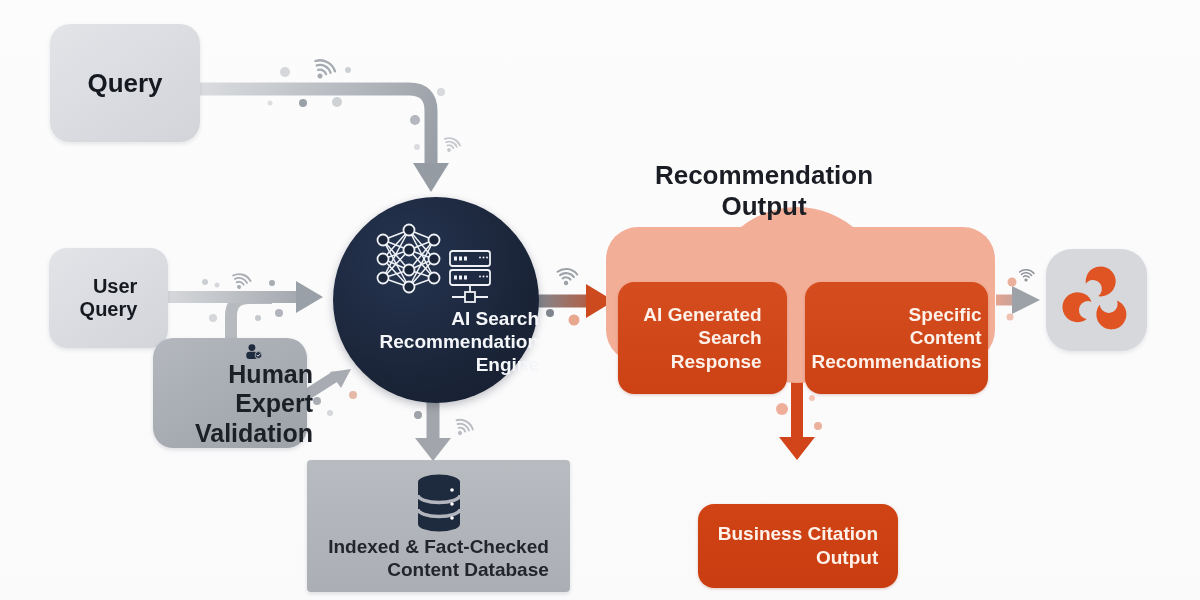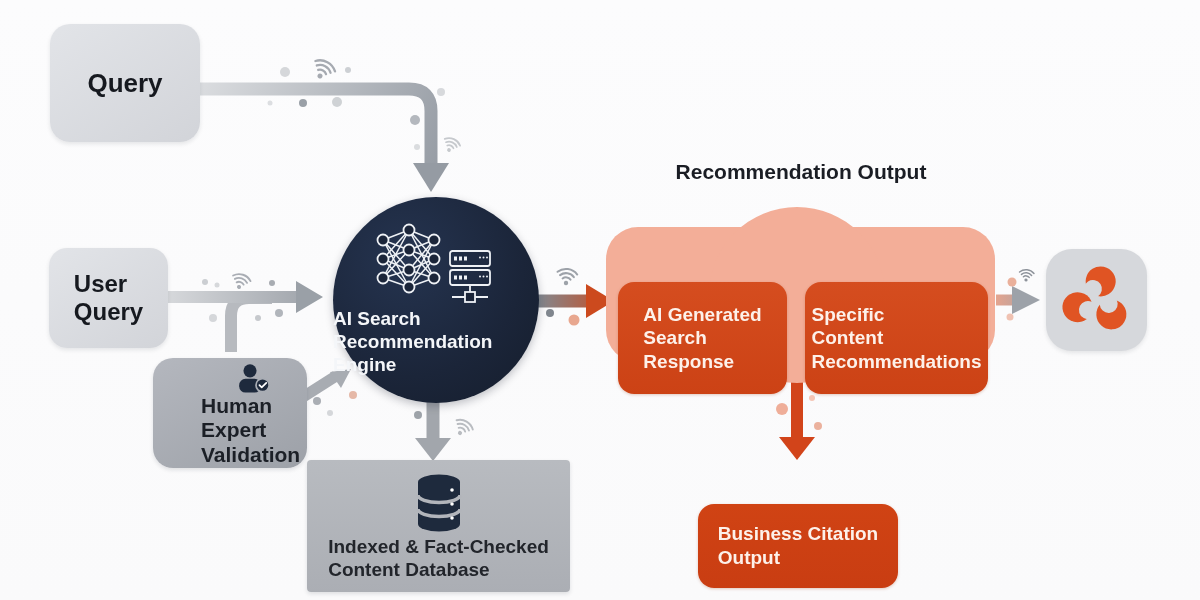--- a/index.html
+++ b/index.html
@@ -5,21 +5,21 @@
   html,body{margin:0;padding:0;background:#ffffff;}
   #canvas{
     position:relative;width:1200px;height:600px;overflow:hidden;
     background:linear-gradient(180deg,#fcfcfd 0%,#fafafb 100%);
     font-family:"Liberation Sans", sans-serif;
   }
   #connectors{position:absolute;left:0;top:0;z-index:1;}
   .blob{position:absolute;background:#f3ae98;z-index:2;}
   .node{
     position:absolute;z-index:3;display:flex;flex-direction:column;
-    align-items:center;justify-content:center;text-align:left;
+    align-items:center;justify-content:center;text-align:right;
     font-weight:bold;white-space:pre-line;box-sizing:border-box;
   }
   .gray-box{
     background:linear-gradient(145deg,#e2e4e8 0%,#d2d4d9 100%);
     color:#16191f;box-shadow:0 2px 4px rgba(20,25,40,.10);
   }
   .mid-gray-box{
     background:linear-gradient(150deg,#b4b7be 0%,#9da1a8 100%);
     color:#1b1f26;box-shadow:0 2px 4px rgba(20,25,40,.12);
   }
@@ -141,32 +141,32 @@
       <circle cx="812" cy="398" r="3" fill="#f4c5b5"></circle>
       <circle cx="818" cy="426" r="4" fill="#ebb19d"></circle>
       <circle cx="1012" cy="282" r="4.5" fill="#eab09b"></circle>
       <circle cx="1010" cy="317" r="3.5" fill="#f0c2b2"></circle>
     </g>
   </svg>
 
   <div class="blob" style="left:606px;top:227px;width:389px;height:135px;border-radius:32px;"></div>
   <div class="blob" style="left:709px;top:207px;width:176px;height:176px;border-radius:50%;"></div>
 
-  <div class="heading" style="left:651px;top:160px;width:300px;font-size:21px;">Recommendation Output</div>
+  <div class="heading" style="left:614px;top:160px;width:300px;font-size:26px;">Recommendation Output</div>
 
   <div class="node gray-box" style="left:50px;top:24px;width:150px;height:118px;border-radius:20px;font-size:26px;">
     <span>Query</span>
   </div>
 
-  <div class="node gray-box" style="left:49px;top:248px;width:119px;height:100px;border-radius:18px;font-size:24px;line-height:1.15;">
+  <div class="node gray-box" style="left:49px;top:248px;width:119px;height:100px;border-radius:18px;font-size:20px;line-height:1.15;">
     <span>User
 Query</span>
   </div>
 
-  <div class="node mid-gray-box" style="left:153px;top:358px;width:154px;height:110px;border-radius:20px;font-size:21px;line-height:1.18;padding-top:6px;padding-left:48px;">
+  <div class="node mid-gray-box" style="left:153px;top:338px;width:154px;height:110px;border-radius:20px;font-size:25px;line-height:1.18;padding-top:6px;padding-left:48px;">
     <svg width="76" height="52" viewBox="0 0 76 52">
       <circle cx="31" cy="12" r="11.5" fill="#1e2a3d"></circle>
       <rect x="12" y="26" width="38" height="24" rx="11" fill="#1e2a3d"></rect>
       <circle cx="53" cy="37" r="11.5" fill="#1e2a3d" stroke="#a9adb4" stroke-width="3"></circle>
       <path d="M47.5,37 l4,4 l8,-8" fill="none" stroke="#ffffff" stroke-width="3" stroke-linecap="round" stroke-linejoin="round"></path>
     </svg>
     <span>Human Expert
 Validation</span>
   </div>
 

